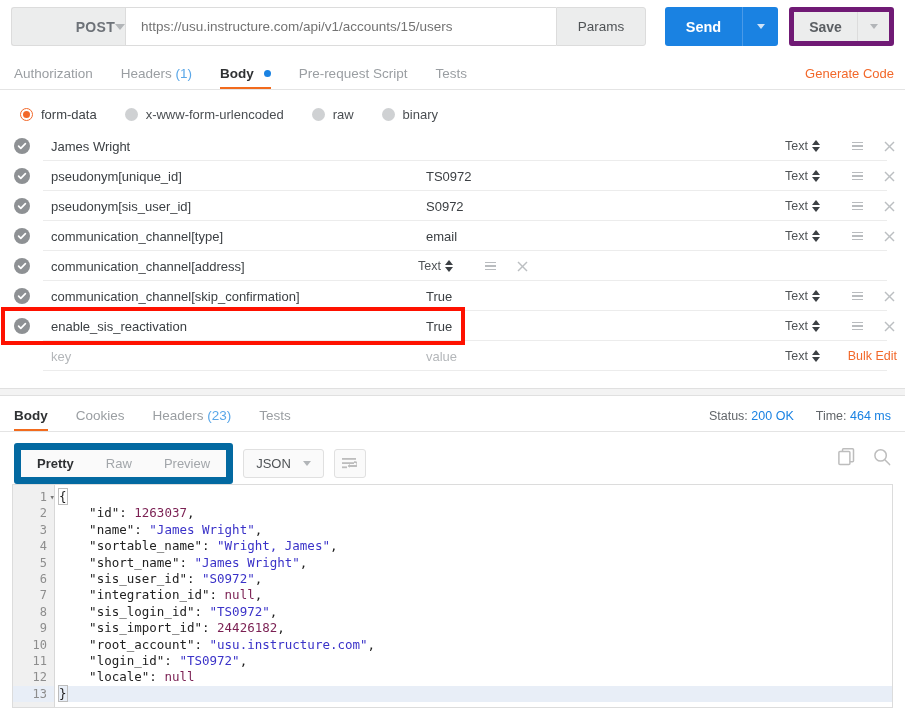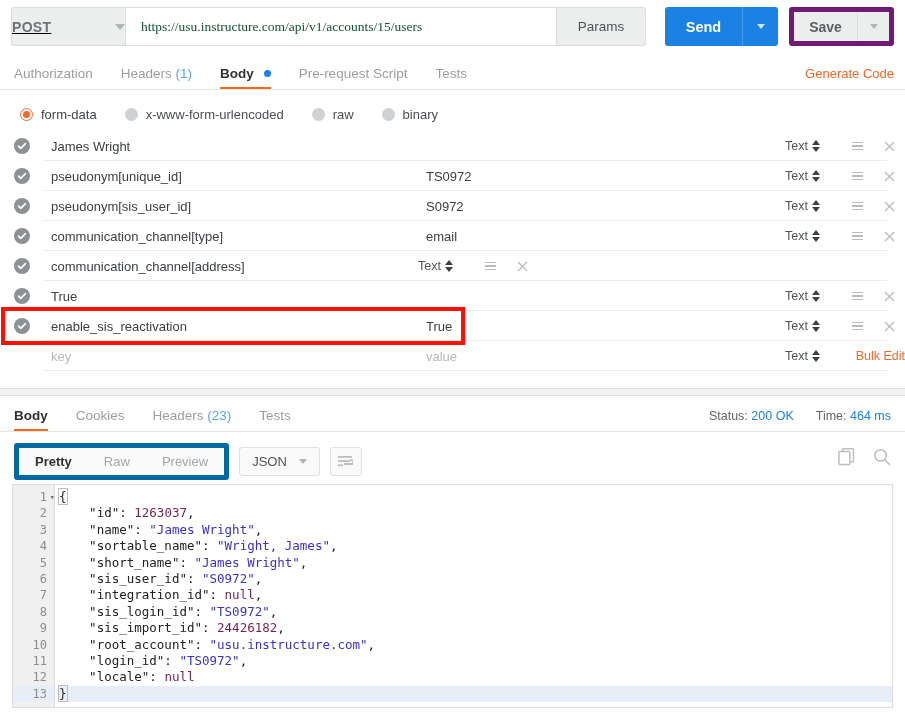--- a/index.html
+++ b/index.html
@@ -13,37 +13,36 @@
   .app { position: relative; width: 905px; height: 715px; overflow: hidden; background:#fff; }
 
   
   .urlbar {
     position: absolute; left: 11px; top: 7px; width: 883px; height: 39px;
     display: flex; align-items: stretch;
   }
   .method-box {
     width: 114px; background: #eceded; border: 1px solid #dcdcdc; border-right: none;
     border-radius: 3px 0 0 3px;
-    display: flex; align-items: center; justify-content: space-between; gap: 0;
+    display: flex; align-items: center; justify-content: flex-end; gap: 0;
     cursor: pointer;
-    text-decoration: underline;
   }
   .method-label { font-size: 14px; font-weight: bold; color: #6d7278; letter-spacing: .3px; }
   .caret-down {
     width: 0; height: 0; border-left: 5px solid transparent; border-right: 5px solid transparent;
     border-top: 6px solid #b2b5b8;
   }
   .caret-down.sm { border-left-width:4px; border-right-width:4px; border-top-width:5px; }
   .url-input-wrap {
     flex: 1; background: #ffffff; border: 1px solid #dcdcdc; border-right: none;
     display: flex; align-items: center; padding: 0 13px;
   }
   .url-input {
-    border: none; outline: none; width: 100%; font-size: 13.5px; color: #14532d;
-    font-family: Liberation Serif, serif; background: transparent;
+    border: none; outline: none; width: 100%; font-size: 13.5px; color: #737373;
+    font-family: Liberation Sans, sans-serif; background: transparent;
   }
   .params-btn {
     width: 90px; background: #eceded; border: 1px solid #dcdcdc;
     border-radius: 0 3px 3px 0;
     display: flex; align-items: center; justify-content: center;
     font-size: 13.5px; color: #4f5356; cursor: pointer;
   }
   .send-group { display: flex; margin-left: 19px; border-radius: 3px; overflow: hidden; }
   .send-btn {
     width: 77px; background: #1a82e2; color: #fff; font-size: 14.5px; font-weight: bold;
@@ -147,21 +146,21 @@
     width: 32px; display: flex; align-items: center; justify-content: center; cursor: pointer;
   }
   .burger { display: flex; flex-direction: column; gap: 2px; }
   .burger span { display: block; width: 11px; height: 1.5px; background: #b9bcbf; }
   .fd-del {
     width: 32px; display: flex; align-items: center; justify-content: center;
     color: #bcbfc2; font-size: 15px; cursor: pointer;
   }
   .bulk-edit {
     flex: 0 0 auto; width: 64px; font-size: 12.5px; color: #f2682a; cursor: pointer;
-    text-align: right; 
+    text-align: right; padding-right: 8px;
   }
   .highlight-box {
     position: absolute; left: 1px; top: 177px; width: 464px; height: 38px;
     border: 4px solid #fe1100; pointer-events: none; z-index: 5;
   }
 
   
   .split {
     position: absolute; left: 0; top: 388px; width: 905px; height: 8px; background: #f3f3f3;
     border-top: 1px solid #e0e0e0; border-bottom: 1px solid #e0e0e0;
@@ -174,21 +173,21 @@
   }
   .resp-rule { position: absolute; left: 0; top: 431px; width: 905px; height: 1px; background: #e4e4e4; }
   .resp-meta {
     position: absolute; right: 14px; bottom: 9px; display: flex; gap: 22px; font-size: 12.5px; margin-left: 44px;
   }
   .meta-k { color: #62666a; }
   .meta-v { color: #1a82e2; }
 
   
   .pretty-bar { position: absolute; left: 14px; top: 443px; display: flex; align-items: center; gap: 10px; }
-  .seg { display: flex; border: 5px solid #0369a1; border-radius: 3px; overflow: hidden; background: #fafafa; }
+  .seg { display: flex; border: 7px solid #0369a1; border-radius: 3px; overflow: hidden; background: #fafafa; }
   .seg div { padding: 6px 16px; font-size: 13px; color: #a2a6aa; cursor: pointer; }
   .seg div.active { color: #2f3133; font-weight: bold; background: #fafafa; }
   .json-sel {
     display: flex; align-items: center; gap: 12px; padding: 6px 12px;
     border: 1px solid #e0e0e0; border-radius: 3px; background: #fafafa;
     font-size: 13px; color: #4f5356; cursor: pointer;
   }
   .wrap-btn {
     width: 32px; height: 29px; border: 1px solid #e0e0e0; border-radius: 3px; background: #fafafa;
     display: flex; align-items: center; justify-content: center; cursor: pointer;
@@ -456,20 +455,21 @@
         </div>
       </div>
       <div class="fd-row">
         <div class="fd-check">
           <span class="chk">
             <svg width="10" height="10" viewBox="0 0 10 10">
               <path d="M1.6 5.2 L3.8 7.4 L8.4 2.6" stroke="#fff" stroke-width="1.7" fill="none" stroke-linecap="round" stroke-linejoin="round"></path>
             </svg>
           </span>
         </div>
+        <div class="fd-key">communication_channel[skip_confirmation]</div>
         <div class="fd-val">True</div>
         <div class="fd-type">
           <span>Text</span>
           <span class="updown">
             <i class="up"></i>
             <i class="dn"></i>
           </span>
         </div>
         <div class="fd-menu">
           <span class="burger">

